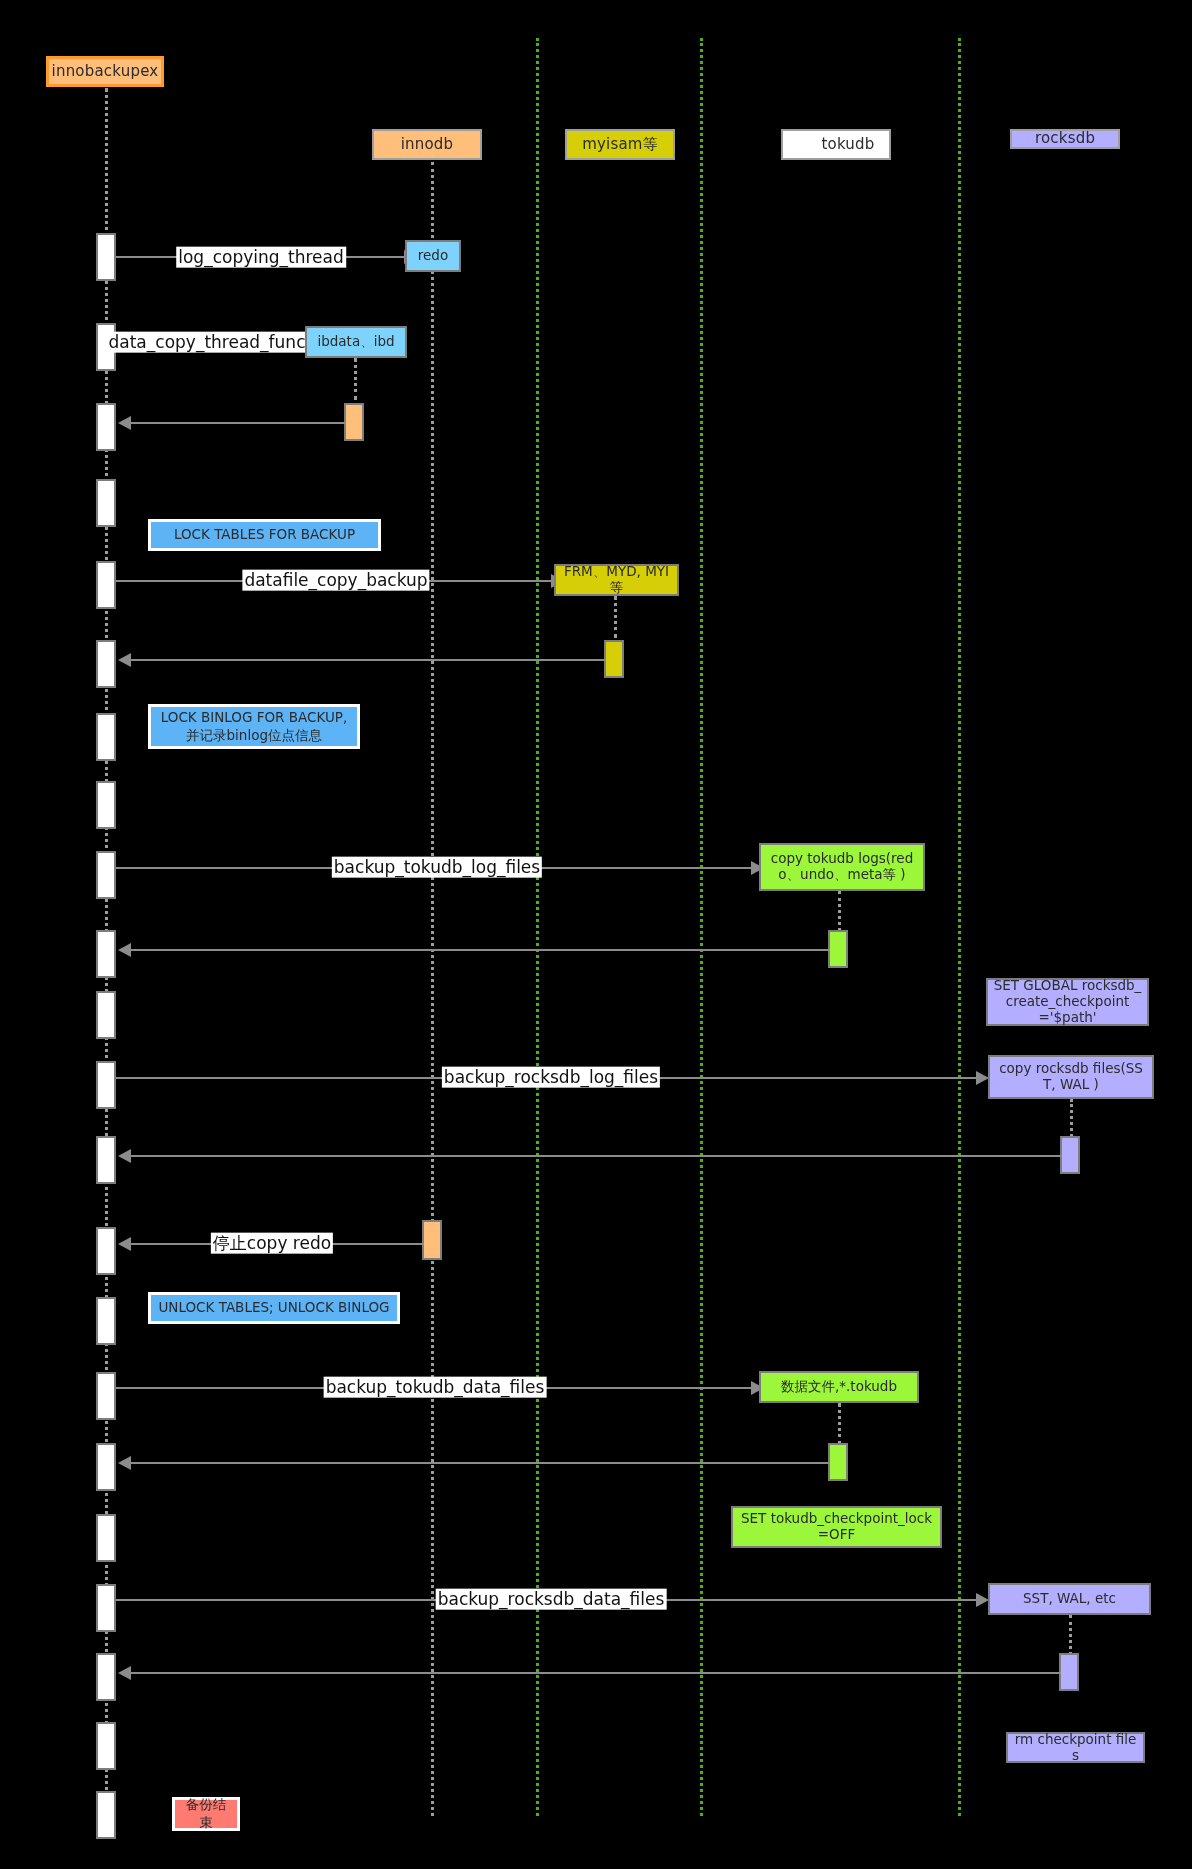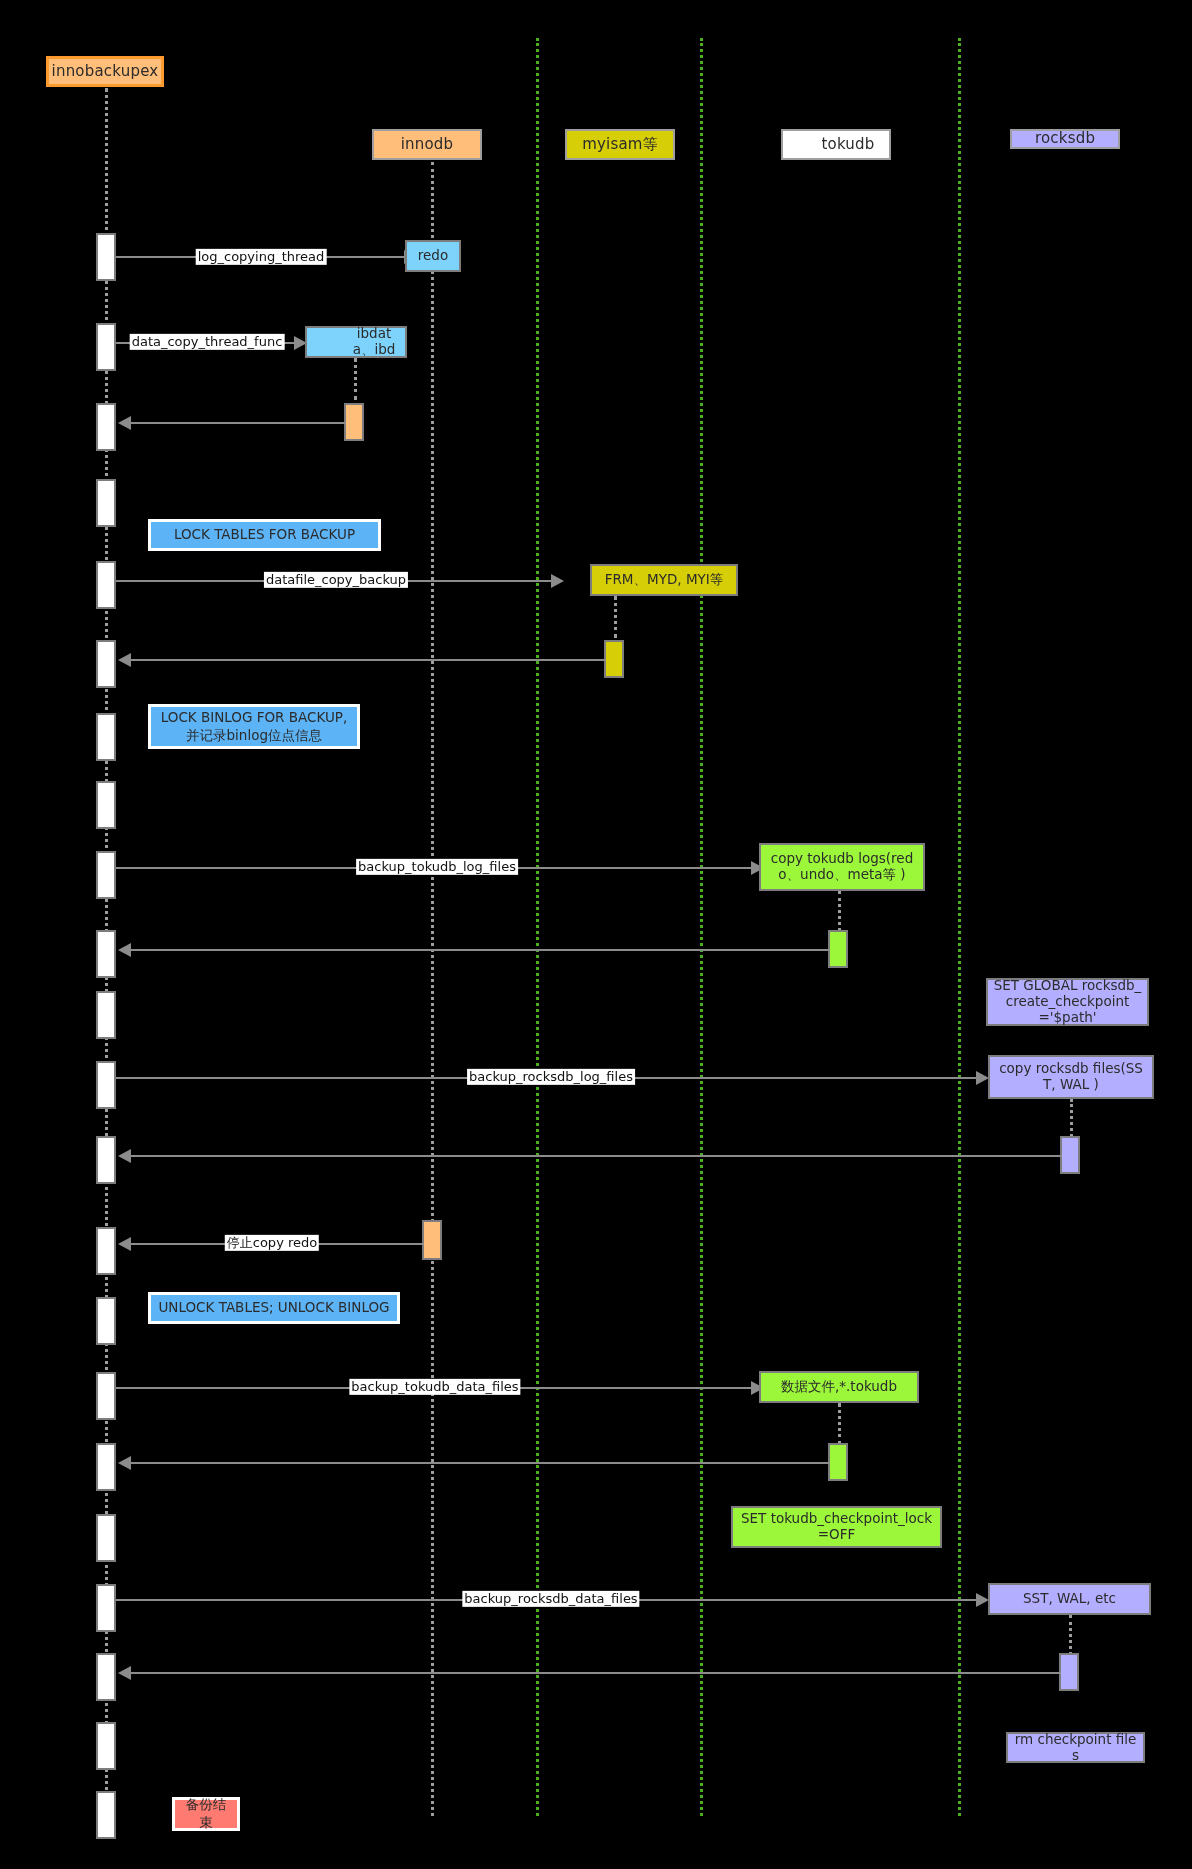--- a/index.html
+++ b/index.html
@@ -58,21 +58,21 @@
   .note.red{background:#ff7b72;}
 
   
   .arrow{position:absolute;height:0;border-top:2px solid #8c8c8c;}
   .head{position:absolute;width:0;height:0;}
   .head.right{border-top:7px solid transparent;border-bottom:7px solid transparent;border-left:13px solid #8c8c8c;}
   .head.left{border-top:7px solid transparent;border-bottom:7px solid transparent;border-right:13px solid #8c8c8c;}
 
   .msg{
     position:absolute;background:#ffffff;color:#111;
-    font-size:13px;line-height:1.1;padding:1px 2px;white-space:nowrap;
+    font-size:17px;line-height:1.1;padding:1px 2px;white-space:nowrap;
     transform:translate(-50%,-50%);
   }
 </style>
 </head>
 <body>
 
 <div id="canvas">
 
   <div class="lifeline grey" style="left:105px;top:88px;height:1728px;"></div>
   <div class="lifeline grey" style="left:431px;top:162px;height:1654px;"></div>
@@ -101,40 +101,40 @@
   <div class="head right" style="left:404px;top:250px;"></div>
   <div class="msg" style="left:261px;top:257px;">log_copying_thread</div>
   <div class="obox orange" style="left:405px;top:240px;width:56px;height:32px;">
     <span>redo</span>
   </div>
 
   <div class="act white" style="left:96px;top:323px;width:20px;height:48px;"></div>
   <div class="arrow" style="left:116px;top:342px;width:180px;"></div>
   <div class="head right" style="left:294px;top:336px;"></div>
   <div class="msg" style="left:207px;top:342px;">data_copy_thread_func</div>
-  <div class="obox orange" style="left:305px;top:326px;width:102px;height:32px;padding-left:40px;">
+  <div class="obox orange" style="left:305px;top:326px;width:102px;height:32px;">
     <span>ibdata、ibd</span>
   </div>
   <div class="lifeline grey" style="left:354px;top:358px;height:42px;"></div>
 
   <div class="act white" style="left:96px;top:403px;width:20px;height:48px;"></div>
   <div class="act orange" style="left:344px;top:403px;width:20px;height:38px;"></div>
   <div class="arrow" style="left:124px;top:422px;width:222px;"></div>
   <div class="head left" style="left:118px;top:416px;"></div>
 
   <div class="act white" style="left:96px;top:479px;width:20px;height:48px;"></div>
   <div class="note" style="left:148px;top:479px;width:233px;height:32px;margin-top:40px;">
     <span>LOCK TABLES FOR  BACKUP</span>
   </div>
 
   <div class="act white" style="left:96px;top:561px;width:20px;height:48px;"></div>
   <div class="arrow" style="left:116px;top:580px;width:437px;"></div>
   <div class="head right" style="left:551px;top:574px;"></div>
   <div class="msg" style="left:336px;top:580px;">datafile_copy_backup</div>
-  <div class="obox olive" style="left:590px;top:564px;width:148px;height:32px;align-items:center;">
+  <div class="obox olive" style="left:554px;top:564px;width:125px;height:32px;align-items:center;">
     <span>FRM、MYD, MYI等</span>
   </div>
   <div class="lifeline grey" style="left:614px;top:596px;height:42px;"></div>
 
   <div class="act white" style="left:96px;top:640px;width:20px;height:48px;"></div>
   <div class="act olive" style="left:604px;top:640px;width:20px;height:38px;"></div>
   <div class="arrow" style="left:124px;top:659px;width:482px;"></div>
   <div class="head left" style="left:118px;top:653px;"></div>
 
   <div class="act white" style="left:96px;top:713px;width:20px;height:48px;"></div>

